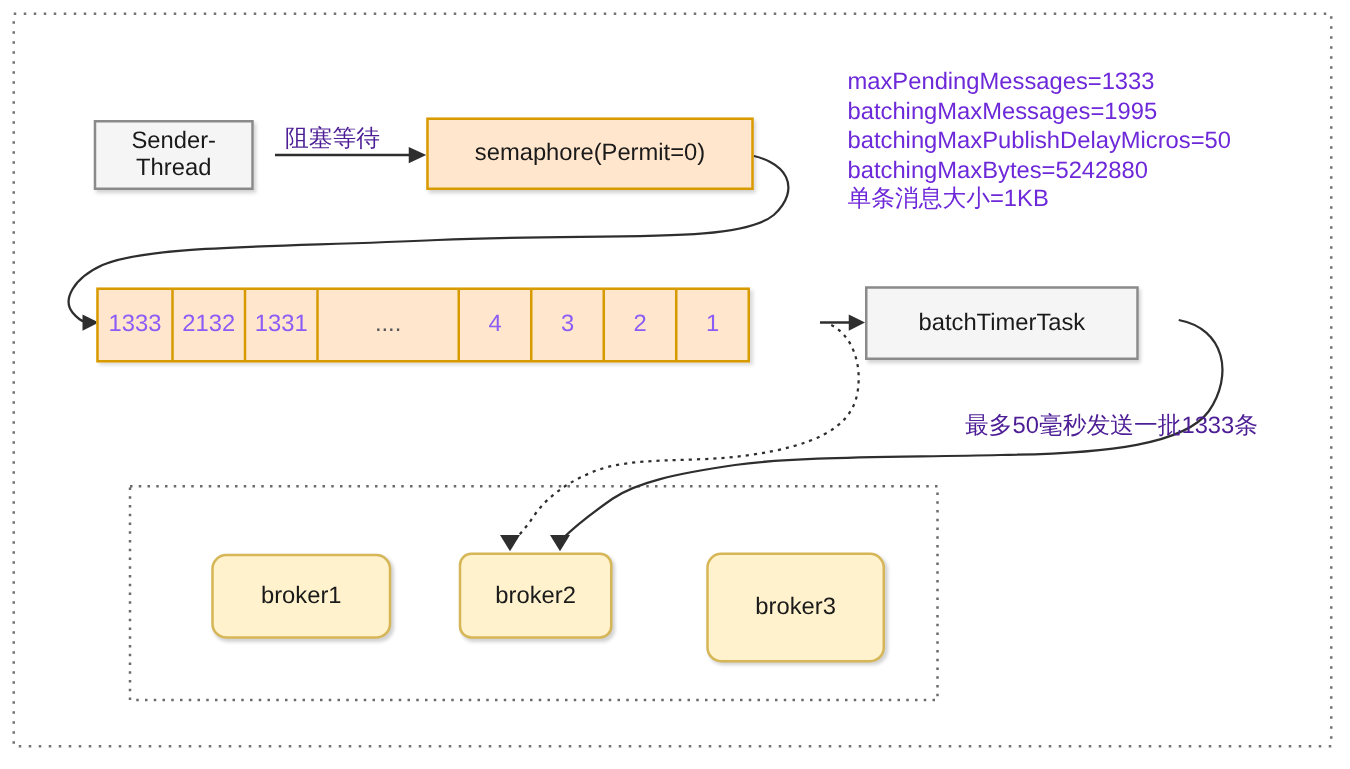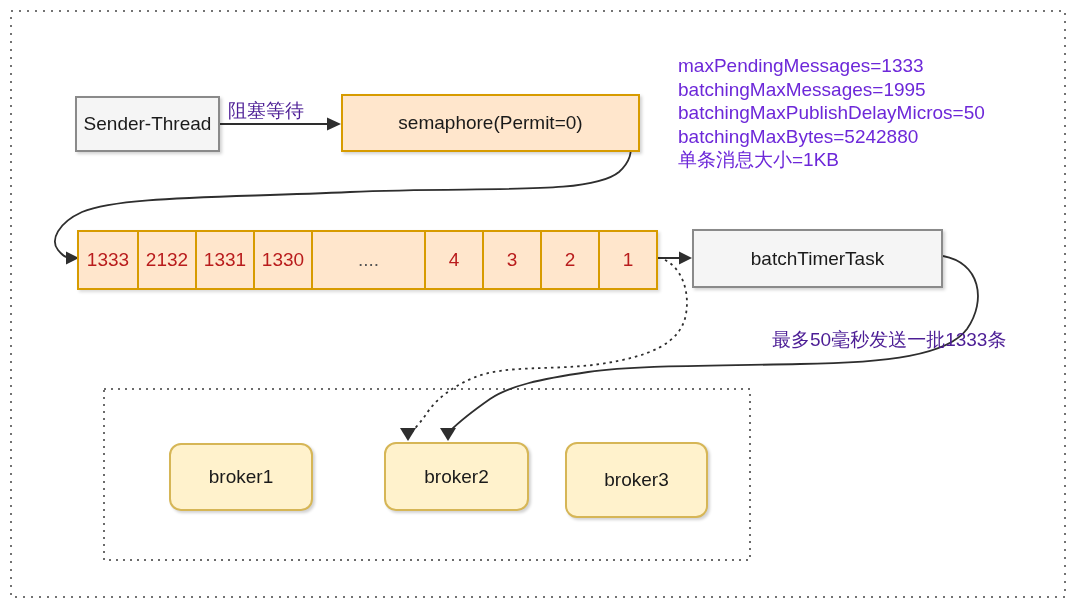--- a/index.html
+++ b/index.html
@@ -18,21 +18,21 @@
   .node-yellow{background:#fff2cc;border:2px solid #d6b656;border-radius:12px;margin-left:30px;}
   .floating-label{position:absolute;font-size:19px;white-space:nowrap;color:#4c1d95;}
   #config-block{position:absolute;left:678px;top:54px;font-size:19px;line-height:23.5px;color:#6d28d9;}
   #queue{
     position:absolute;left:77px;top:230px;height:60px;display:flex;
     background:#ffe6cc;border:2px solid #d79b00;box-sizing:border-box;
     box-shadow:2px 2px 3px rgba(0,0,0,0.15);
   }
   .qcell{
     width:58px;box-sizing:border-box;display:flex;align-items:center;justify-content:center;
-    font-size:19px;border-left:2px solid #d79b00;color:#b91c1c;
+    font-size:19px;border-left:2px solid #d79b00;color:#8b5cf6;
   }
   .qcell:first-child{border-left:none;}
   .qcell.dots{width:113px;color:#555;}
 </style>
 </head>
 <body>
 
 <div id="canvas">
 
   <svg id="wires" viewBox="0 0 1080 615" xmlns="http://www.w3.org/2000/svg">
@@ -55,61 +55,60 @@
              C 715 366, 638 365, 588 372 C 540 379, 509 386, 490 399
              C 470 413, 458 423, 450 431" fill="none" stroke="#2e2e2e" stroke-width="1.8"></path>
     <polygon points="448,441 440,428 456,428" fill="#2e2e2e"></polygon>
 
     <path d="M 665 260 C 681 268, 690 290, 686 314 C 681 344, 648 357, 600 364
              C 553 371, 506 364, 473 378 C 449 388, 434 402, 427 413
              C 421 422, 415 428, 411 433" fill="none" stroke="#2e2e2e" stroke-width="1.8" stroke-dasharray="2.5 4"></path>
     <polygon points="408,441 400,428 416,428" fill="#2e2e2e"></polygon>
   </svg>
 
-  <div class="node node-gray" style="left:75px;top:96px;width:145px;height:56px;">
+  <div class="node node-gray" style="left:75px;top:96px;width:128px;height:56px;">
     <span>Sender-Thread</span>
   </div>
 
   <div class="floating-label" style="left:228px;top:98px;">阻塞等待</div>
 
-  <div class="node node-peach" style="left:341px;top:94px;width:299px;height:58px;">
+  <div class="node node-peach" style="left:341px;top:94px;width:262px;height:58px;">
     <span>semaphore(Permit=0)</span>
   </div>
 
   <div id="config-block">
     <div>maxPendingMessages=1333</div>
     <div>batchingMaxMessages=1995</div>
     <div>batchingMaxPublishDelayMicros=50</div>
     <div>batchingMaxBytes=5242880</div>
     <div>单条消息大小=1KB</div>
   </div>
 
   <div id="queue">
     <div class="qcell">1333</div>
     <div class="qcell">2132</div>
     <div class="qcell">1331</div>
-    <div class="qcell">1330</div>
     <div class="qcell dots">....</div>
     <div class="qcell">4</div>
     <div class="qcell">3</div>
     <div class="qcell">2</div>
     <div class="qcell">1</div>
   </div>
 
-  <div class="node node-gray" style="left:692px;top:229px;width:251px;height:59px;">
+  <div class="node node-gray" style="left:692px;top:229px;width:219px;height:59px;">
     <span>batchTimerTask</span>
   </div>
 
   <div class="floating-label" style="left:772px;top:327px;">最多50毫秒发送一批1333条</div>
 
   <div class="node node-yellow" style="left:139px;top:443px;width:144px;height:68px;">
     <span>broker1</span>
   </div>
 
-  <div class="node node-yellow" style="left:354px;top:442px;width:145px;height:69px;">
+  <div class="node node-yellow" style="left:337px;top:442px;width:123px;height:69px;border-radius:10px;">
     <span>broker2</span>
   </div>
 
-  <div class="node node-yellow" style="left:535px;top:442px;width:143px;height:76px;">
+  <div class="node node-yellow" style="left:535px;top:442px;width:143px;height:88px;">
     <span>broker3</span>
   </div>
 
 </div>
 
 </body></html>

